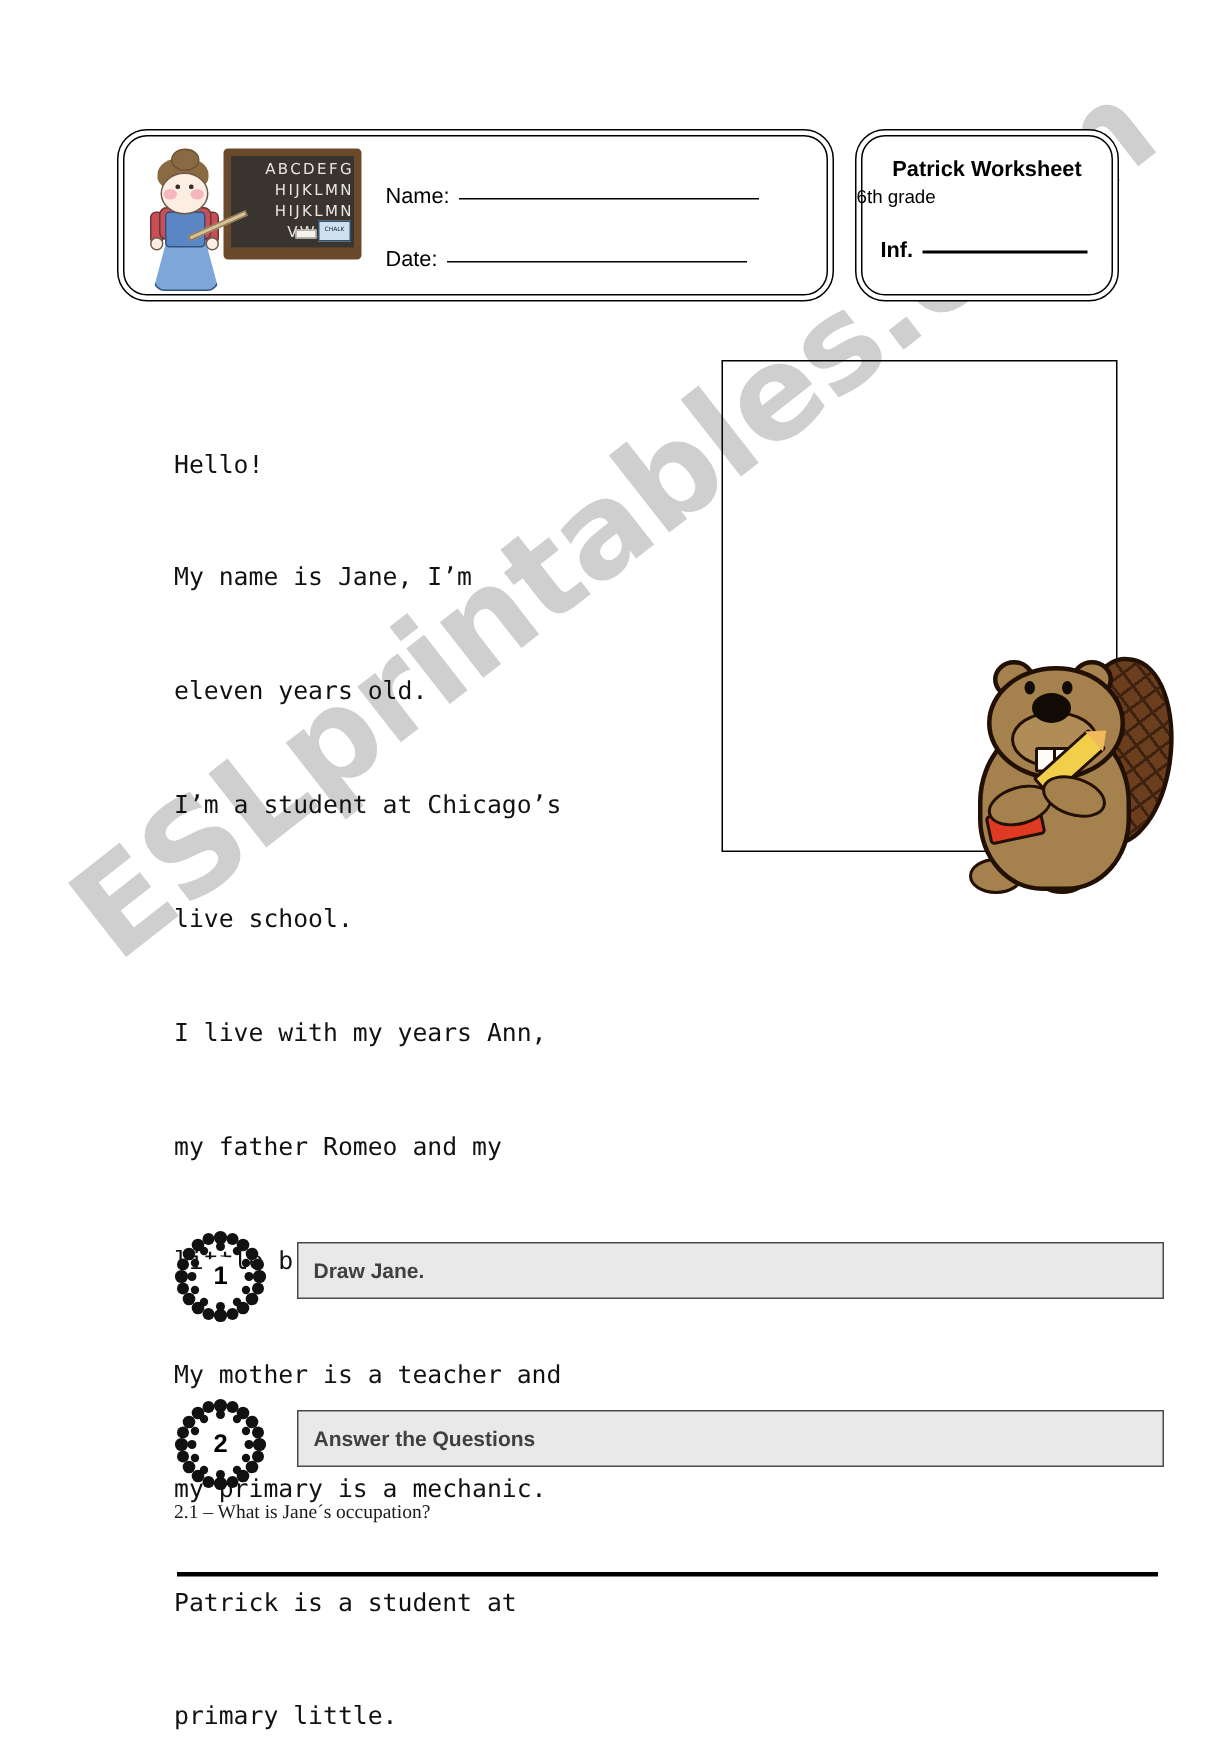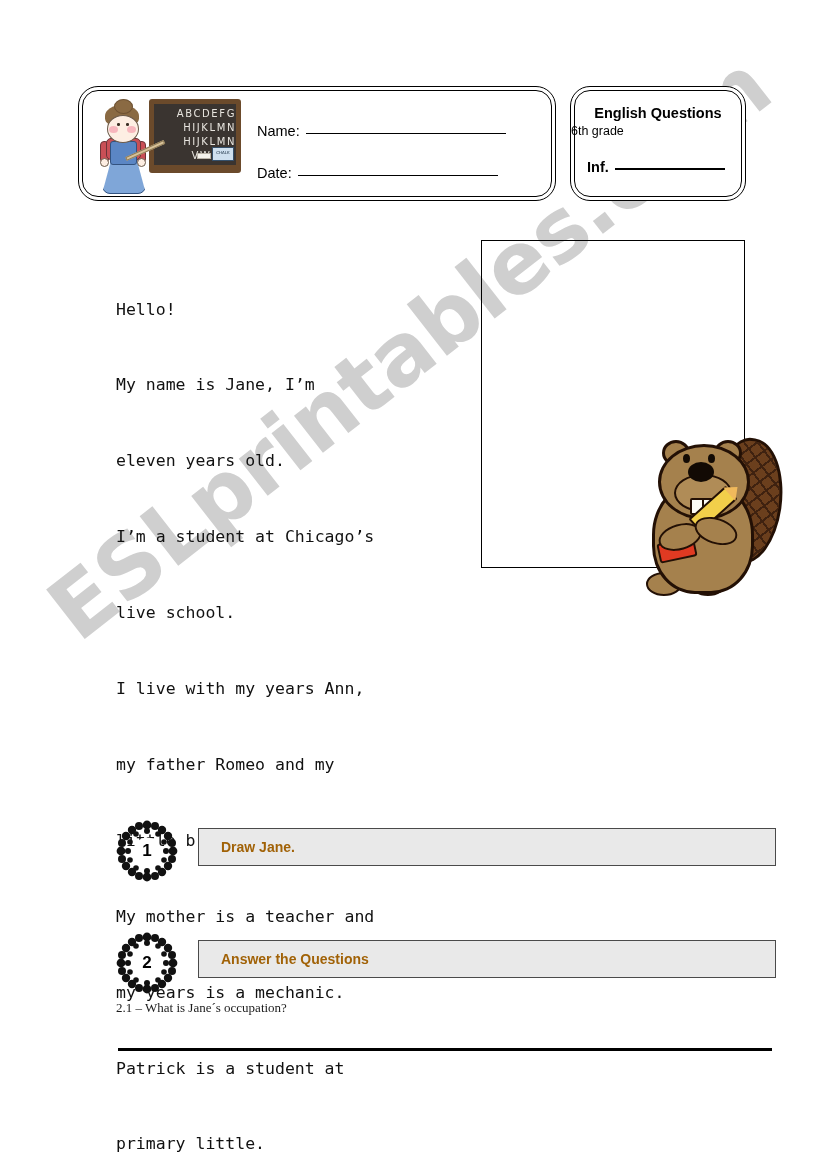--- a/index.html
+++ b/index.html
@@ -469,25 +469,25 @@
     position: absolute;
     left: 82px;
     top: 10px;
     width: 578px;
     height: 38px;
     background: #e9e9e9;
     border: 1.3px solid #4a4a4a;
     box-sizing: border-box;
     display: flex;
     align-items: center;
-    padding-left: 22px;
+    padding-left: 10px;
     font-family: "Liberation Sans", sans-serif;
     font-size: 14px;
     font-weight: bold;
-    color: #a16207;
+    color: #404040;
   }
   #task-bar-1 { font-weight: bold; }
 
   #question-2-1 {
     position: absolute;
     left: 116px;
     top: 1000px;
     font-family: Liberation Serif, serif;
     font-size: 13px;
     color: #1b1b1b;
@@ -545,21 +545,21 @@
     <div class="field-line" id="name-field">
       <span>Name:</span><span class="field-rule"></span>
     </div>
 
     <div class="field-line" id="date-field">
       <span>Date:</span><span class="field-rule"></span>
     </div>
   </div>
 
   <div class="dbl-box" id="header-right">
-    <div id="hr-title">English Questions</div>
+    <div id="hr-title">Patrick Worksheet</div>
     <div id="hr-sub">6th grade</div>
     <div id="hr-inf">
       <span>Inf.</span><span class="field-rule"></span>
     </div>
   </div>
 </div>
 
 <div id="draw-box"></div>
 
 <div id="beaver">
@@ -586,21 +586,21 @@
 <div id="story">
   <div class="narrow">Hello!</div>
   <div class="narrow">My name is Jane, I’m</div>
   <div class="narrow">eleven years old.</div>
   <div class="narrow">I’m a student at Chicago’s</div>
   <div class="narrow">live school.</div>
   <div class="narrow">I live with my years Ann,</div>
   <div class="narrow">my father Romeo and my</div>
   <div class="narrow">little brother Patrick.</div>
   <div class="narrow">My mother is a teacher and</div>
-  <div class="narrow">my years is a mechanic.</div>
+  <div class="narrow">my primary is a mechanic.</div>
   <div class="narrow">Patrick is a student at</div>
   <div class="narrow">primary little.</div>
   
   
   
   
   
   
   
   

